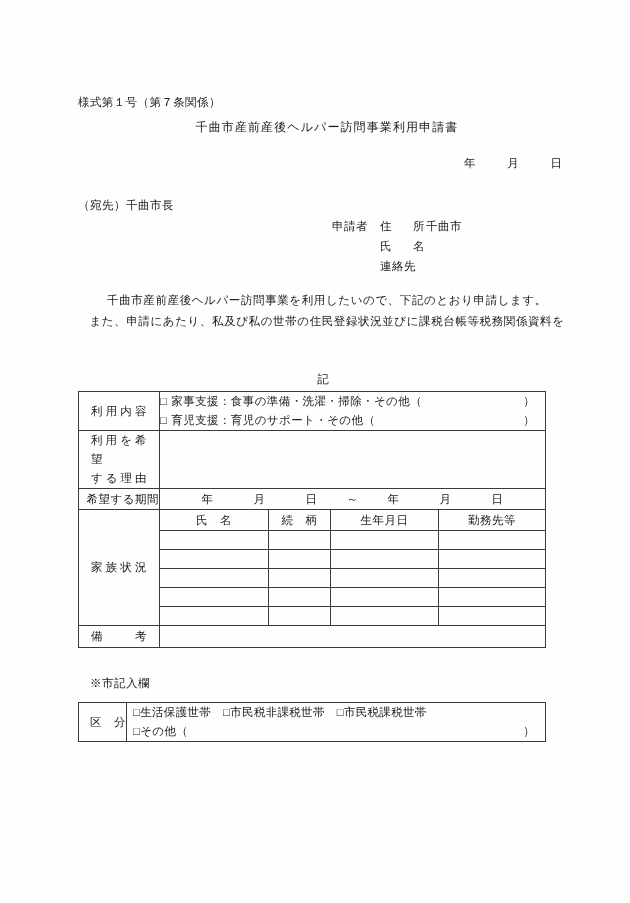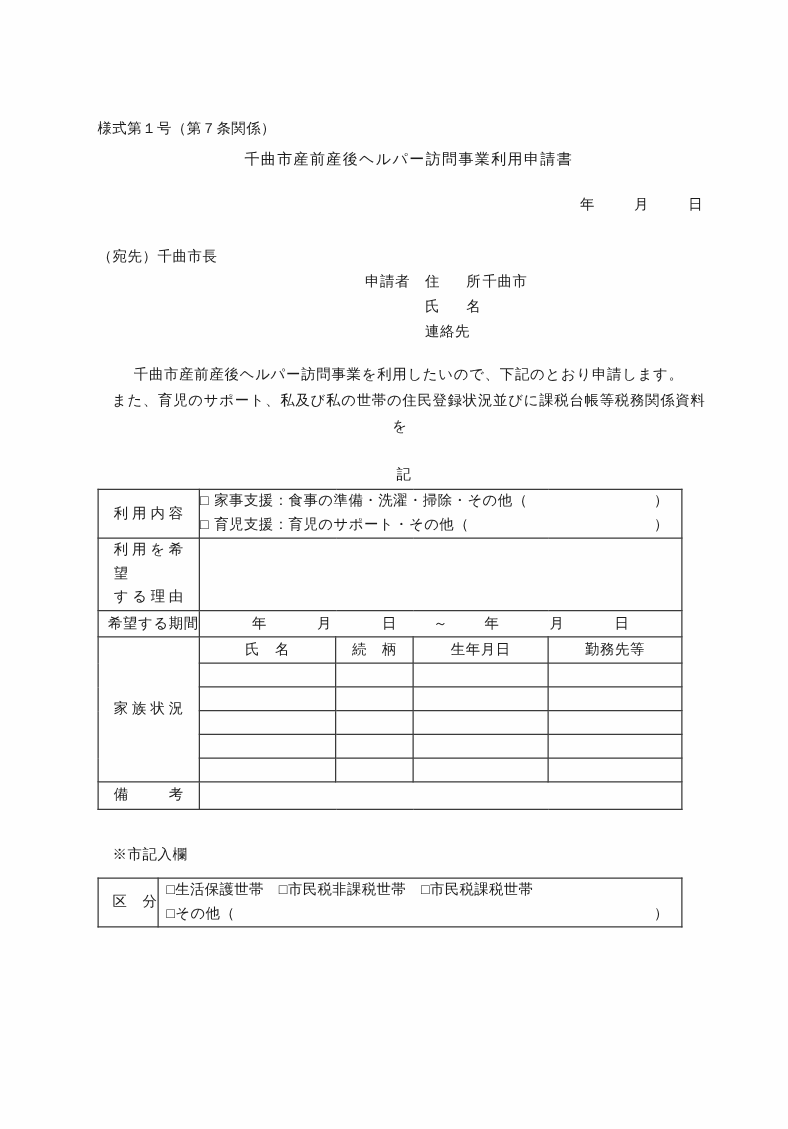--- a/index.html
+++ b/index.html
@@ -58,21 +58,21 @@
   }
 
   
   #applicant-block {
     position: absolute;
     left: 292px;
     top: 216px;
     font-size: 11.5px;
     line-height: 20px;
   }
-  .applicant-row { display: flex; white-space: nowrap; }
+  .applicant-row { display: flex; white-space: nowrap; margin-left: 40px; }
   .applicant-tag {
     width: 48px;
     display: inline-block;
     letter-spacing: 0.5px;
   }
   .applicant-label {
     width: 46px;
     display: inline-block;
     letter-spacing: 5px;
   }
@@ -219,21 +219,21 @@
     </div>
     <div class="applicant-row">
       <span class="applicant-tag"></span>
       <span class="applicant-label narrow">連絡先</span>
       <span class="applicant-value"></span>
     </div>
   </div>
 
   <div id="body-paragraphs">
     <p class="indent">千曲市産前産後ヘルパー訪問事業を利用したいので、下記のとおり申請します。</p>
-    <p class="indent">また、育児のサポート、私及び私の世帯の住民登録状況並びに課税台帳等税務関係資料を</p>
+    <p class="indent">また、申請にあたり、私及び私の世帯の住民登録状況並びに課税台帳等税務関係資料を</p>
   </div>
 
   <div class="abs" id="ki-mark">記</div>
 
   <table class="form-table" id="main-table">
     <colgroup>
       <col style="width:81px">
       <col style="width:109px">
       <col style="width:62px">
       <col style="width:108px">

